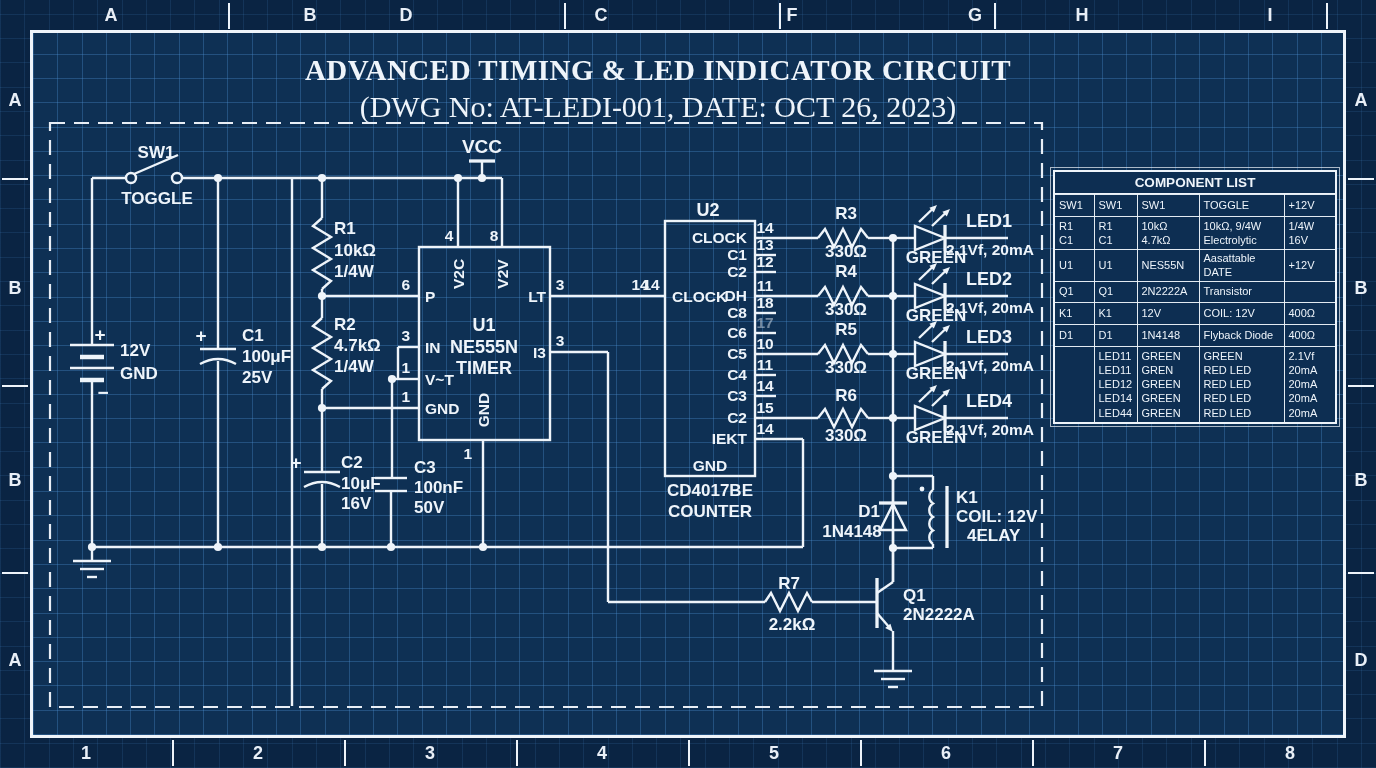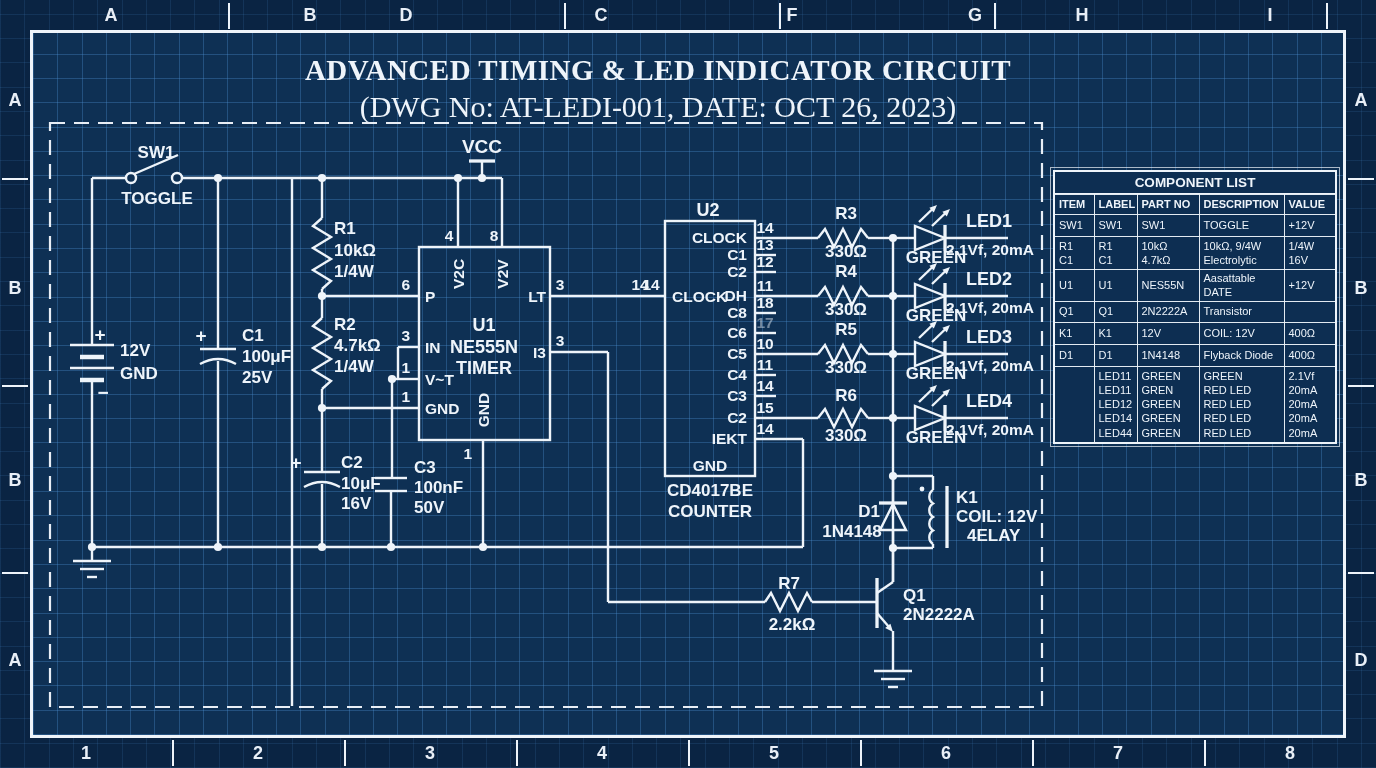--- a/index.html
+++ b/index.html
@@ -121,27 +121,20 @@
     <div class="tbl-title">COMPONENT LIST</div>
     <table>
       <colgroup>
           <col style="width:39px">
           <col style="width:43px">
           <col style="width:62px">
           <col style="width:85px">
           <col style="width:51px">
         </colgroup>
       <tbody>
-          <tr style="height:19px">
-        <th>ITEM</th>
-        <th>LABEL</th>
-        <th>PART NO</th>
-        <th>DESCRIPTION</th>
-        <th>VALUE</th>
-      </tr>
       <tr style="height:22px">
         <td>SW1</td>
         <td>SW1</td>
         <td>SW1</td>
         <td>TOGGLE</td>
         <td>+12V</td>
       </tr>
       <tr style="height:33px">
         <td>R1
 C1</td>

